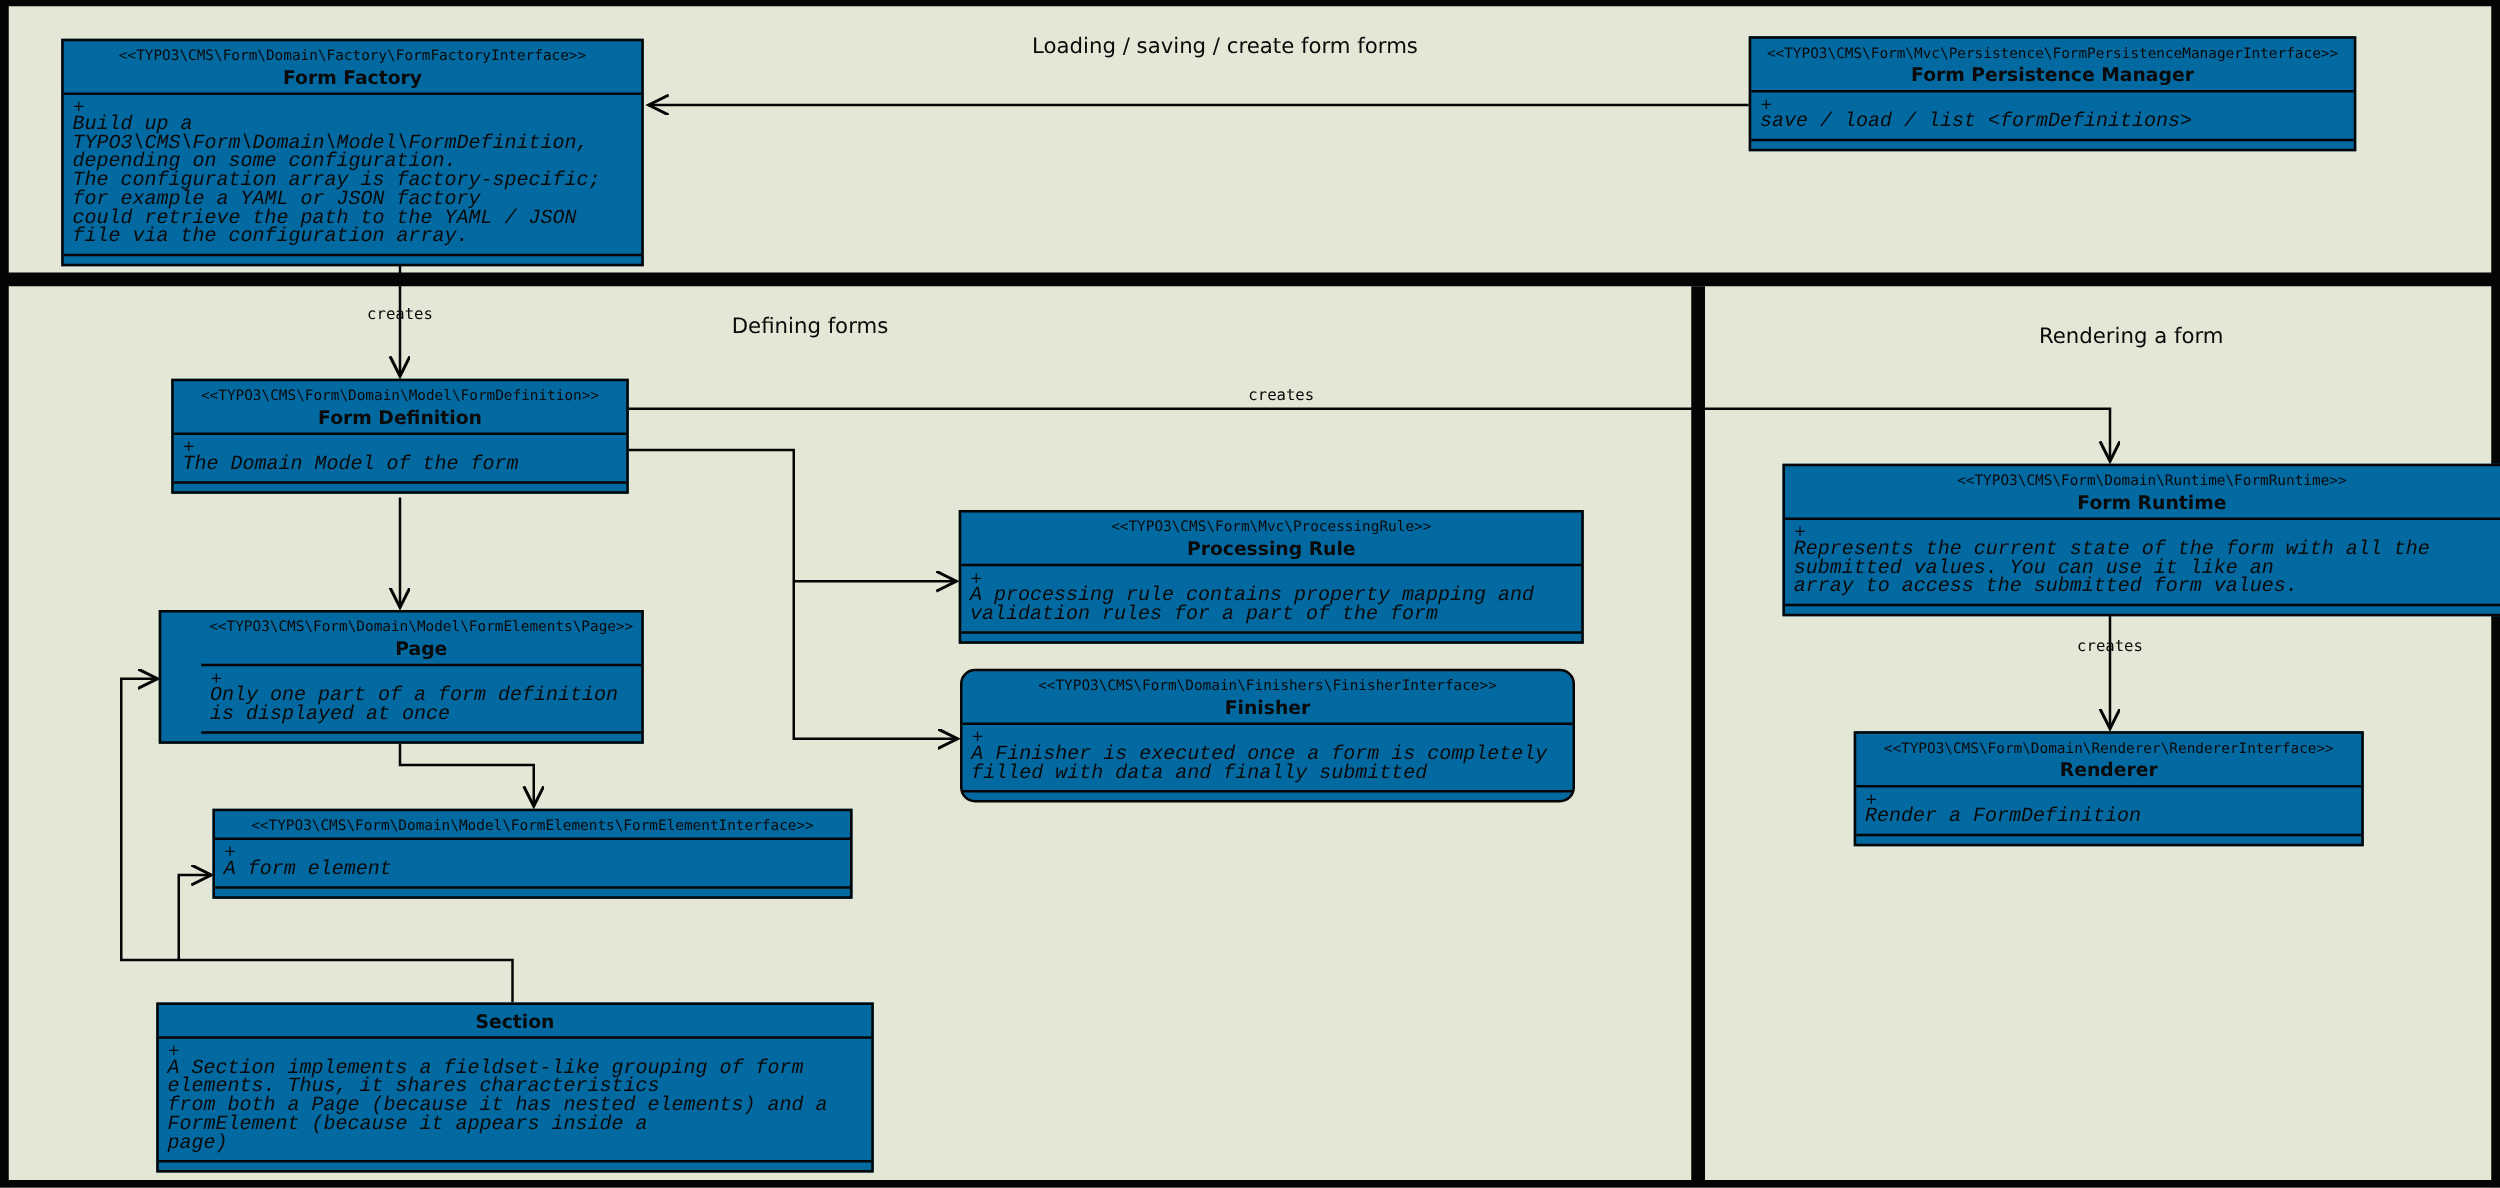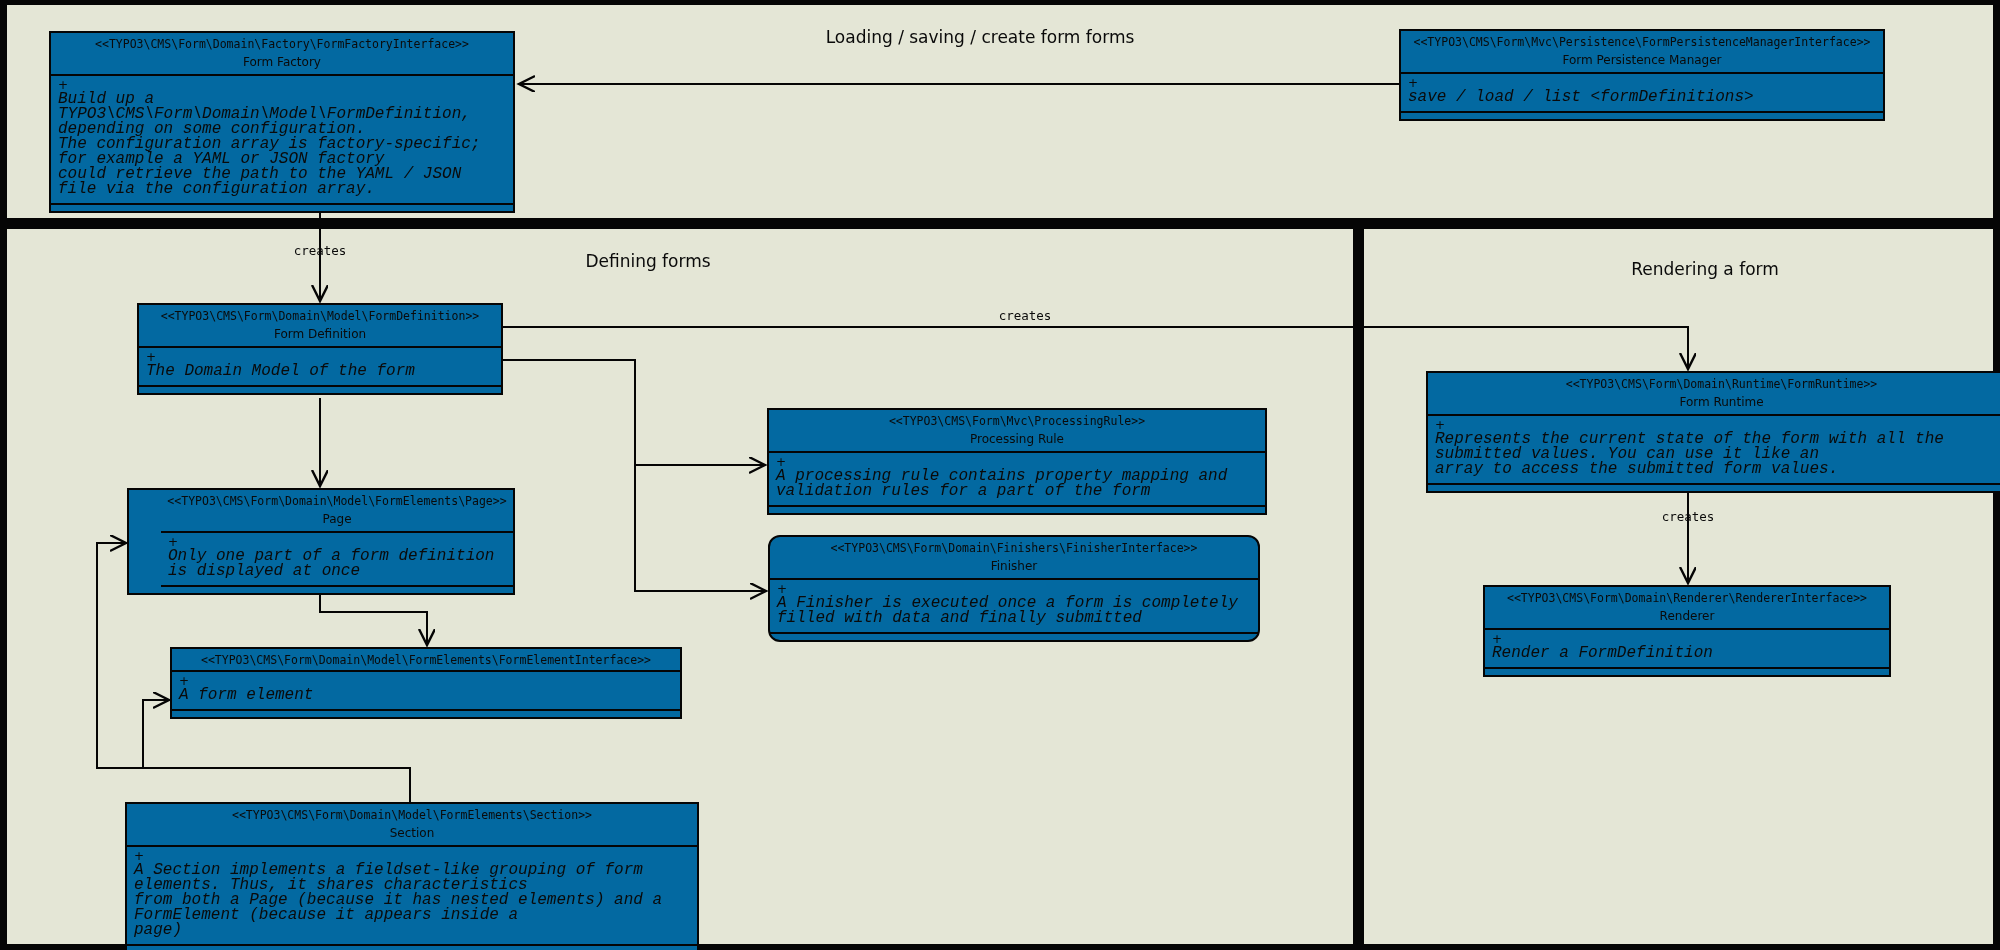--- a/index.html
+++ b/index.html
@@ -11,21 +11,21 @@
   
   .frame{position:absolute;background:#050505;z-index:0;}
   .connectors{position:absolute;left:0;top:0;z-index:1;}
   
   .uml{
     position:absolute;z-index:2;background:#0369a1;
     border:2px solid #050505;box-sizing:border-box;
   }
   .uml-title{padding:3px 6px 2px 6px;text-align:center;border-bottom:2px solid #050505;}
   .uml-stereo{font-family:"DejaVu Sans Mono",monospace;font-size:11.5px;line-height:16px;white-space:nowrap;}
-  .uml-name{font-size:12px;font-weight:normal;line-height:20px;}
+  .uml-name{font-size:15px;font-weight:bold;line-height:20px;}
   .uml-body{padding:3px 7px 6px 7px;text-align:left;}
   .uml-plus{font-size:12px;line-height:13px;}
   .uml-desc{font-style:italic;font-size:16px;line-height:15px;white-space:pre-line;font-family:Liberation Mono, monospace;}
   .uml-foot{height:6px;border-top:2px solid #050505;}
   
   .sec-title{position:absolute;z-index:3;font-size:17px;line-height:22px;text-align:center;white-space:nowrap;}
   .edge-label{position:absolute;z-index:3;font-family:"DejaVu Sans Mono",monospace;font-size:12.5px;line-height:15px;text-align:center;white-space:nowrap;}
 </style>
 </head>
 <body>
@@ -123,21 +123,20 @@
     </div>
     <div class="uml-body">
       <div class="uml-plus">+</div>
       <div class="uml-desc">A form element</div>
     </div>
     <div class="uml-foot"></div>
   </div>
 
   <div class="uml" style="left:125px;top:802px;width:574px;">
     <div class="uml-title">
-      <div class="uml-stereo">&lt;&lt;TYPO3\CMS\Form\Domain\Model\FormElements\Section&gt;&gt;</div>
       <div class="uml-name">Section</div>
     </div>
     <div class="uml-body">
       <div class="uml-plus">+</div>
       <div class="uml-desc">A Section implements a fieldset-like grouping of form elements. Thus, it shares characteristics
 from both a Page (because it has nested elements) and a FormElement (because it appears inside a
 page)</div>
     </div>
     <div class="uml-foot"></div>
   </div>

